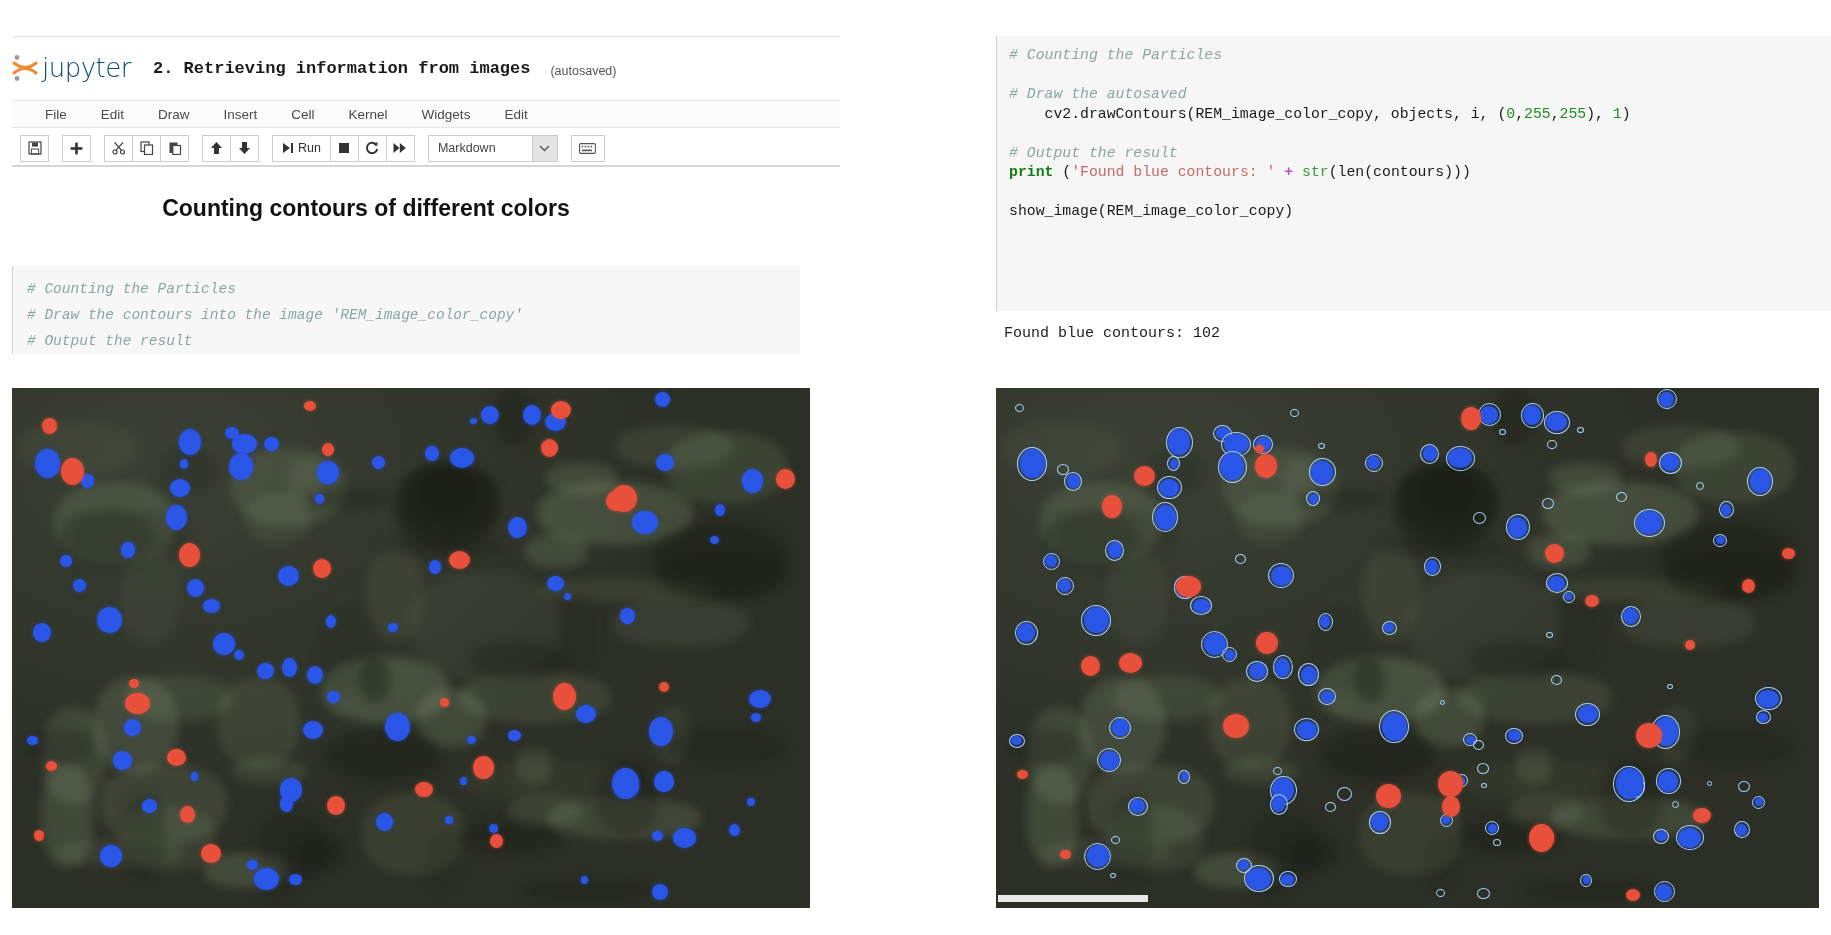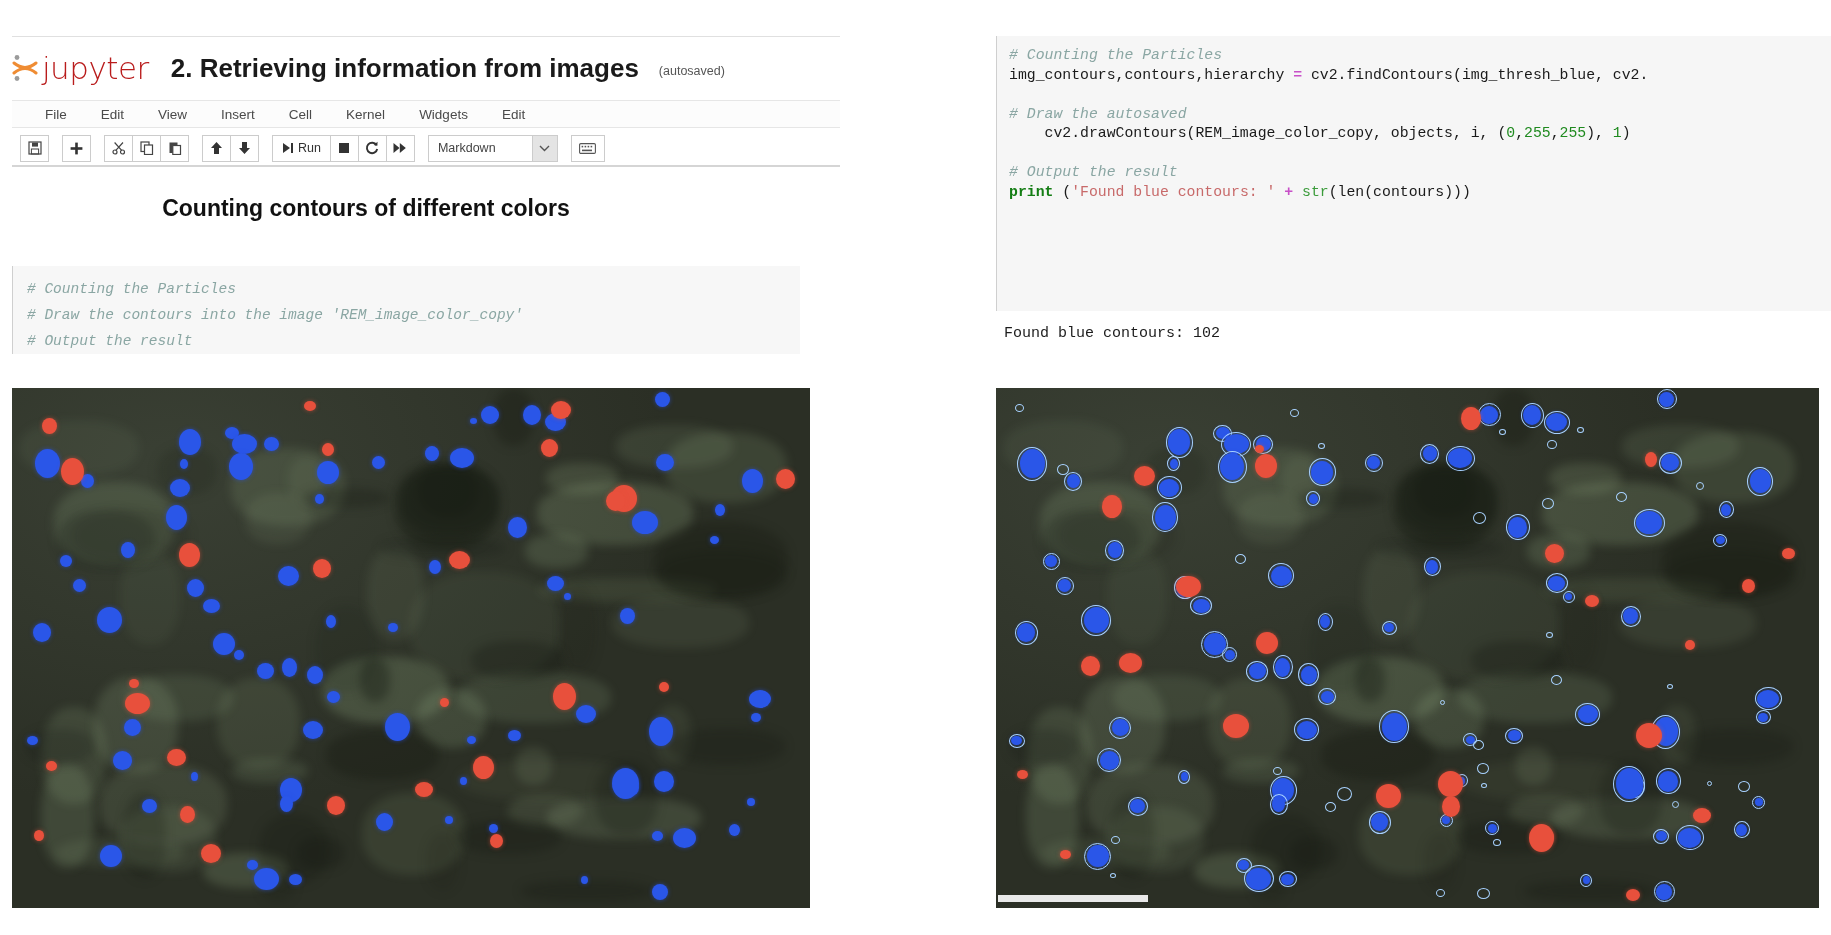--- a/index.html
+++ b/index.html
@@ -21,26 +21,26 @@
     border-top: 1px solid #e0e0e0;
   }
 
   .nb-titlebar {
     position: absolute; left: 12px; top: 44px; width: 828px; height: 48px;
     display: flex; align-items: center; gap: 10px;
   }
   .jp-logo { display: flex; align-items: center; gap: 4px; }
   .jp-mark { width: 26px; height: 32px; position: relative; display: block; }
   .jp-word {
-    font-size: 31px; color: #b91c1c; letter-spacing: -0.5px;
+    font-size: 26px; color: #0c4a6e; letter-spacing: -0.5px;
     font-family: "DejaVu Sans", sans-serif; font-weight: 300;
   }
   .nb-name {
-    font-size: 26px; font-weight: bold; color: #1a1a1a; margin-left: 12px;
-    font-family: Liberation Sans, sans-serif;
+    font-size: 17px; font-weight: bold; color: #1a1a1a; margin-left: 12px;
+    font-family: Liberation Mono, monospace;
   }
   .nb-autosave { font-size: 12.5px; color: #555; margin-left: 10px; margin-top: 6px; }
 
   .nb-menubar {
     position: absolute; left: 12px; top: 100px; width: 828px; height: 28px;
     border-top: 1px solid #e6e6e6; border-bottom: 1px solid #e6e6e6;
     background: #fcfcfc;
     display: flex; align-items: center; padding-left: 16px; gap: 0px;
   }
   .menu-item {
@@ -157,21 +157,21 @@
         </span>
         <span class="jp-word">jupyter</span>
       </div>
       <div class="nb-name">2. Retrieving information from images</div>
       <div class="nb-autosave">(autosaved)</div>
     </div>
 
     <div class="nb-menubar">
       <div class="menu-item">File</div>
       <div class="menu-item">Edit</div>
-      <div class="menu-item">View</div>
+      <div class="menu-item">Draw</div>
       <div class="menu-item">Insert</div>
       <div class="menu-item">Cell</div>
       <div class="menu-item">Kernel</div>
       <div class="menu-item">Widgets</div>
       <div class="menu-item">Edit</div>
     </div>
 
     <div class="nb-toolbar">
       <div class="tb-group">
         <div class="tb-btn">
@@ -445,28 +445,28 @@
           <div class="blob" style="left:403px;top:394px;width:18px;height:15px;background:#e8503c;box-shadow:0 0 4px rgba(230,80,60,.55);"></div>
           <div class="blob" style="left:155px;top:361px;width:19px;height:17px;background:#e8503c;box-shadow:0 0 4px rgba(230,80,60,.55);"></div>
         </div>
     </div>
   </div>
 
   <div class="right-panel">
 
     <div class="code-cell-right">
       <div class="code-line-r cmt"># Counting the Particles</div>
-      <div class="code-line-r"><span class="plain">img_contours,contours,hierarchy </span><span class="op">=</span><span class="plain"> cv2.findContours(img_thresh_blue, cv2.</span></div>
       <div class="code-line-r blank"></div>
       <div class="code-line-r cmt"># Draw the autosaved</div>
       <div class="code-line-r"><span class="plain">    cv2.drawContours(REM_image_color_copy, objects, i, (</span><span class="num">0</span><span class="plain">,</span><span class="num">255</span><span class="plain">,</span><span class="num">255</span><span class="plain">), </span><span class="num">1</span><span class="plain">)</span></div>
       <div class="code-line-r blank"></div>
       <div class="code-line-r cmt"># Output the result</div>
       <div class="code-line-r"><span class="kw">print</span><span class="plain"> (</span><span class="str">'Found blue contours: '</span><span class="plain"> </span><span class="op">+</span><span class="bi"> str</span><span class="plain">(len(contours)))</span></div>
       <div class="code-line-r blank"></div>
+      <div class="code-line-r plain">show_image(REM_image_color_copy)</div>
     </div>
 
     <div class="cell-output">Found blue contours: 102</div>
   </div>
 
   <div class="micro-img img-right">
     <div id="right-img-content">
         <div style="position:absolute;inset:0;background:radial-gradient(ellipse at 20% 15%, #3a4034 0%, #2b2f25 55%),radial-gradient(ellipse at 80% 80%, #343a2e 0%, #282c22 60%);"></div>
         <div class="haze" style="left:90px;top:376px;width:128px;height:81px;background:rgba(170,196,150,0.145);"></div>
         <div class="haze" style="left:531px;top:146px;width:63px;height:34px;background:rgba(170,196,150,0.173);"></div>

